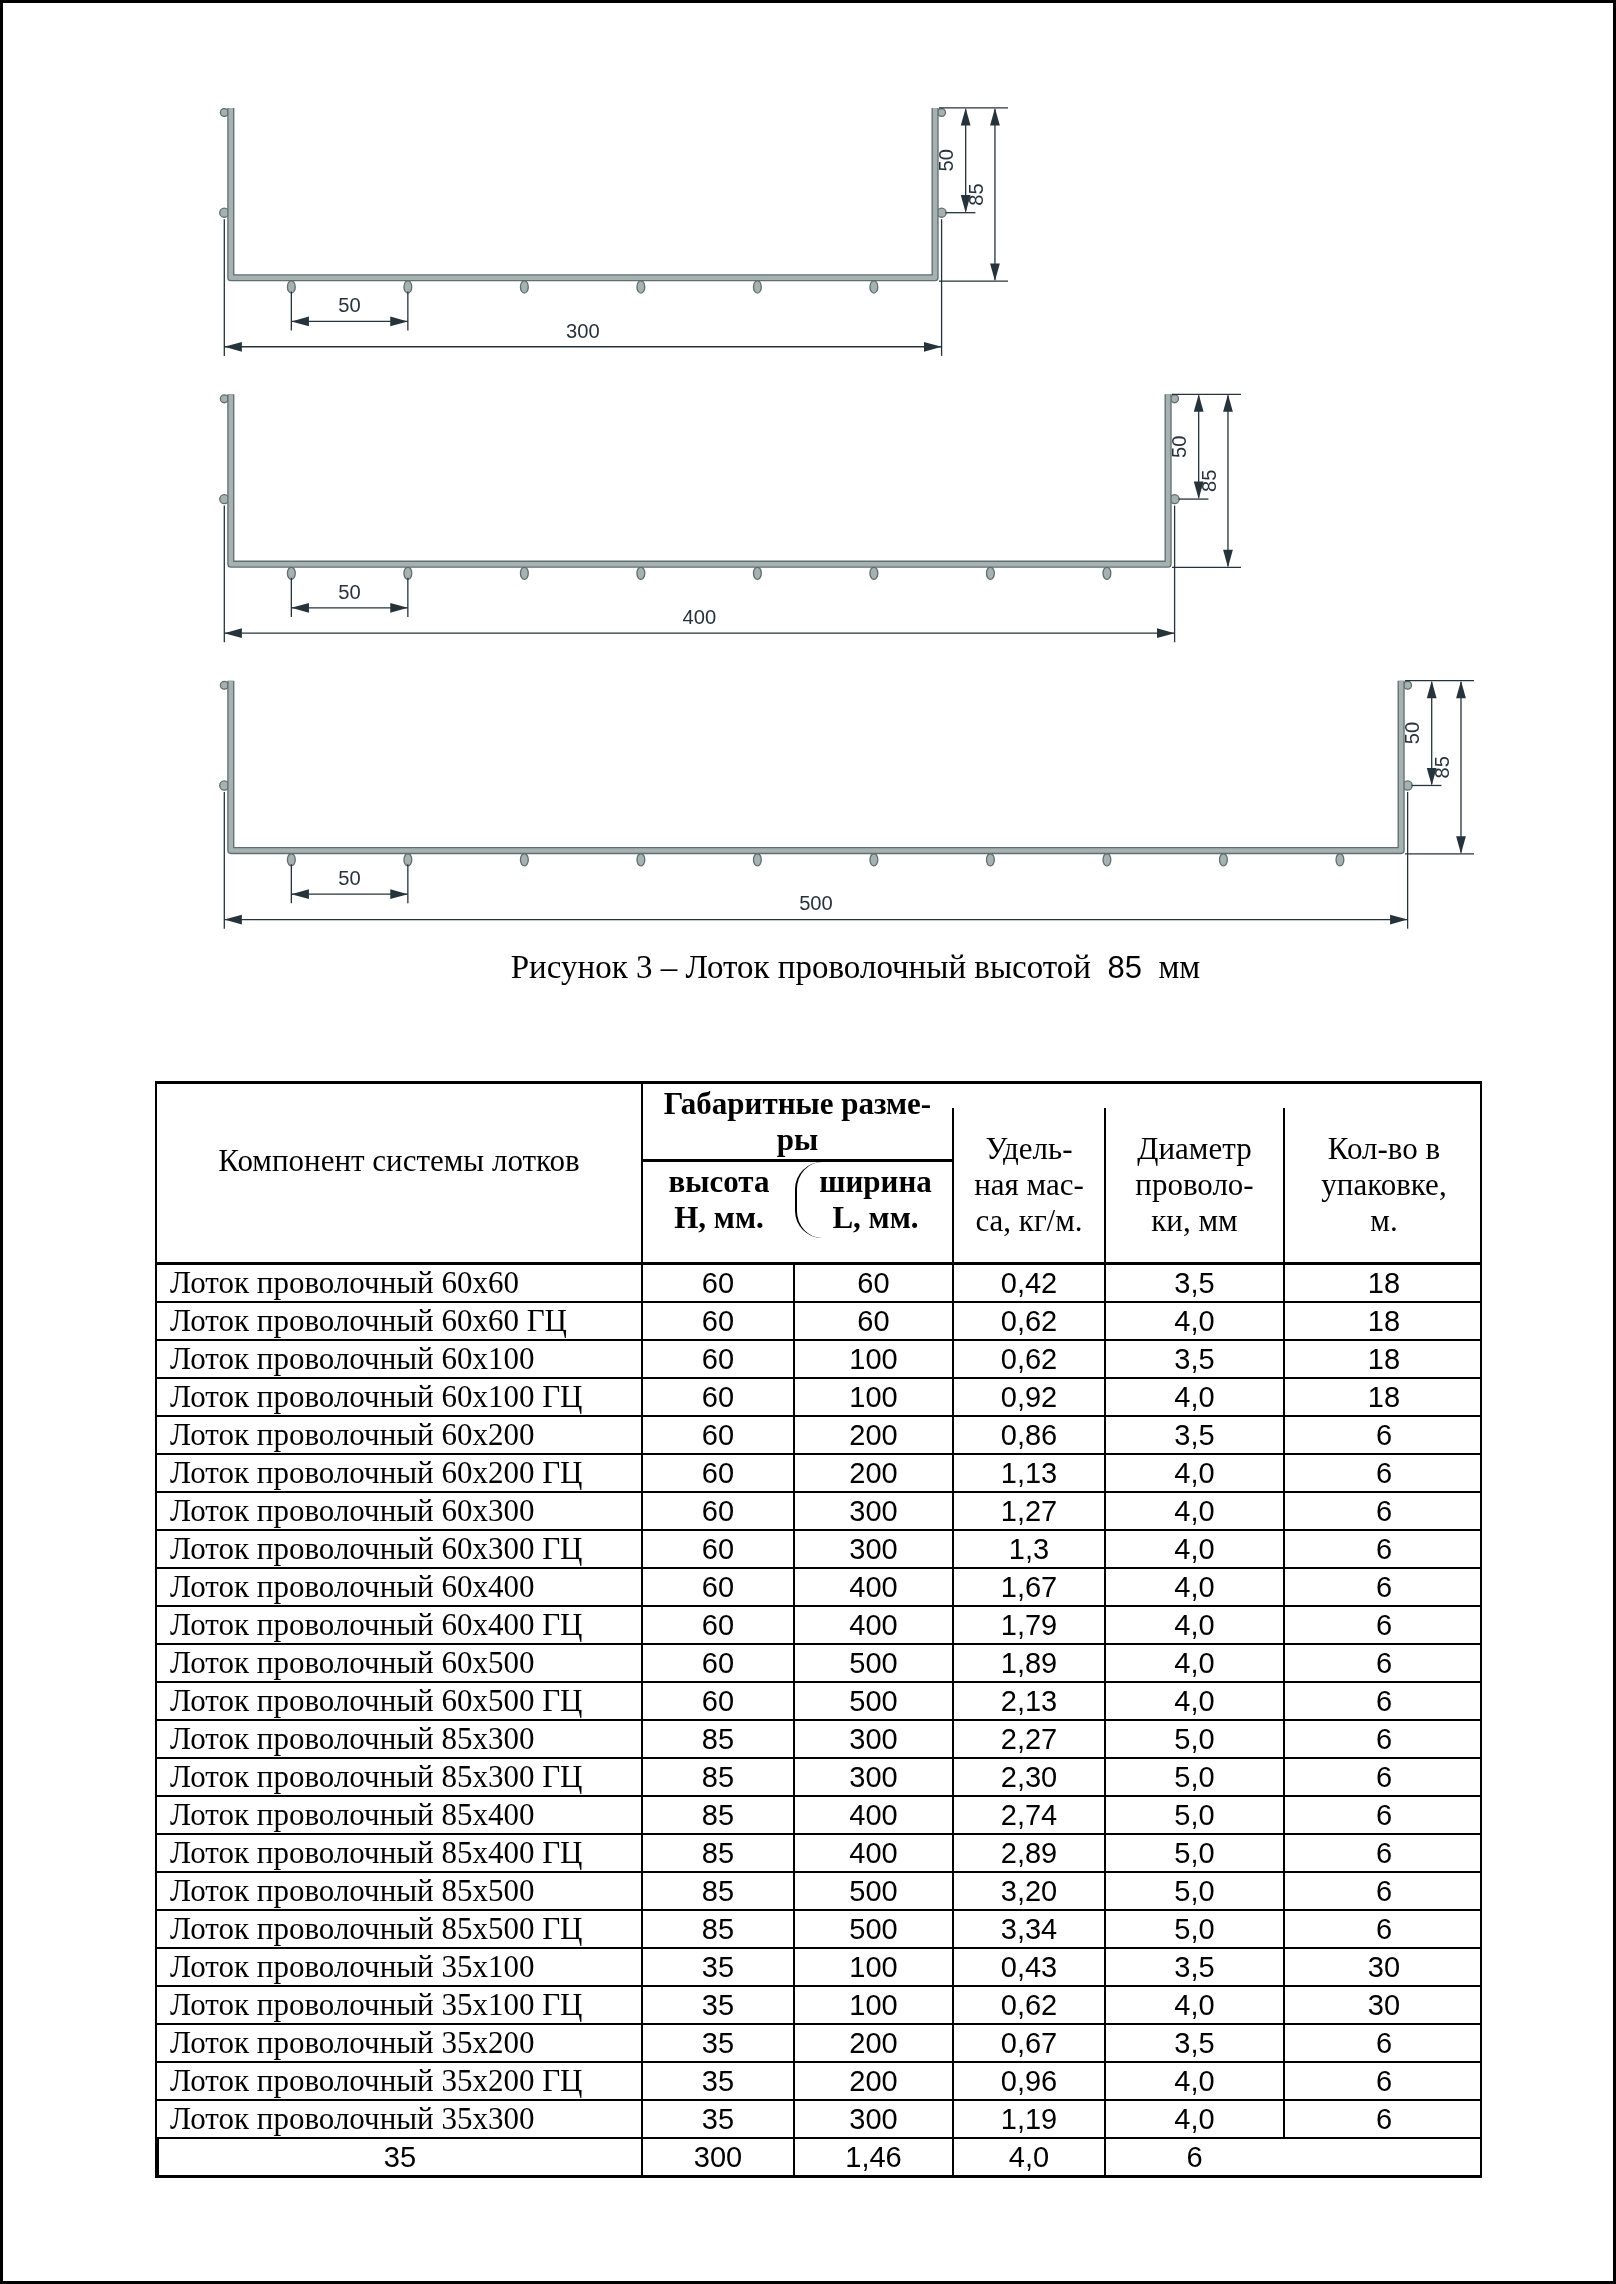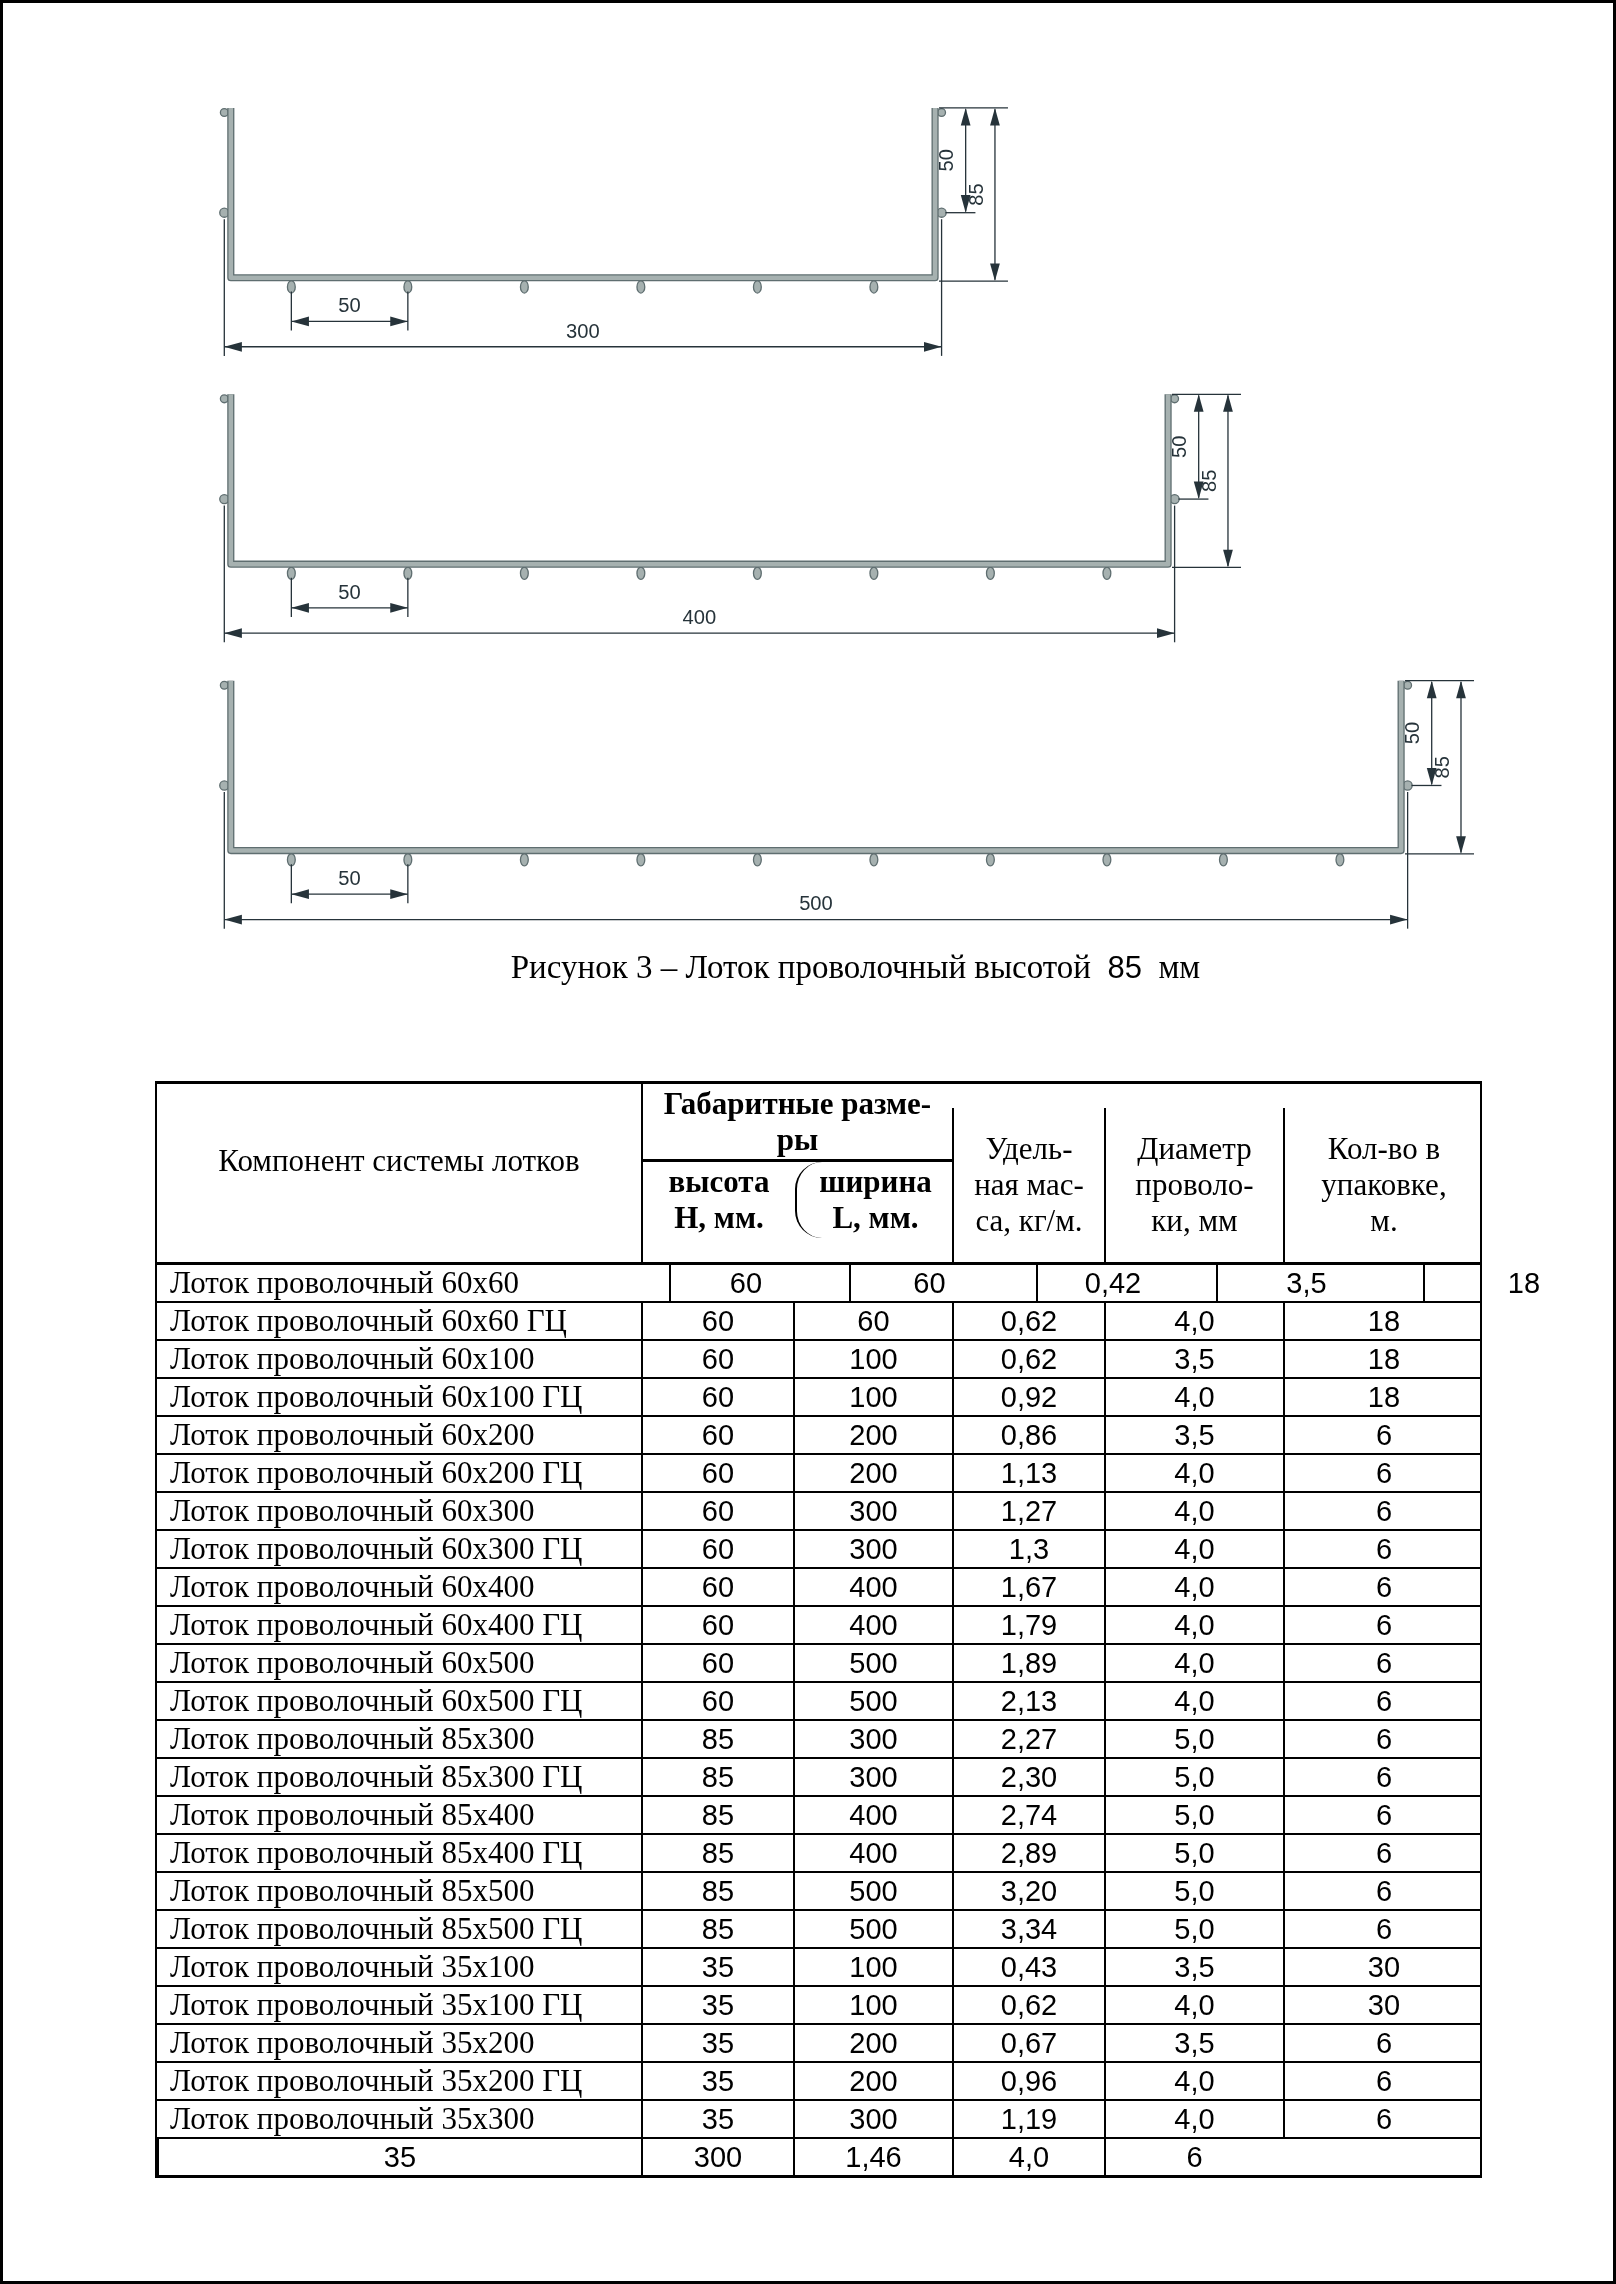--- a/index.html
+++ b/index.html
@@ -33,21 +33,21 @@
          font-size:31px;line-height:36px;text-align:center;}
   .hcell.bl{border-left:2px solid #000;margin-top:24px;}
   .hfull{height:154px;}
   .hgroup{display:flex;flex-direction:column;border-left:2px solid #000;font-weight:bold;}
   .hgrouptop{height:75px;border-bottom:3.3px solid #000;display:flex;flex-direction:column;
              align-items:center;justify-content:center;font-size:31px;line-height:36px;}
   .hsub{display:grid;grid-template-columns:152px 159px;height:76px;}
   .hsub .hcell:last-child{border-left:2px solid #000;border-radius:27px;}
   .trow{display:grid;grid-template-columns:484px 152px 159px 152px 179px 200px;
         height:36px;border-top:2.6px solid #000;}
-  .trow:first-child{border-top:none;gap:28px;}
+  .trow:first-child{border-top:none;}
   .cell{display:flex;align-items:center;justify-content:center;overflow:hidden;}
   .cell.bl{border-left:2px solid #000;}
   .cell.name{justify-content:flex-start;padding-left:13px;font-size:31px;white-space:nowrap;}
   .cell.num{font-family:"Liberation Sans",sans-serif;font-size:29px;}
   svg text.dim{font-family:"Liberation Sans",sans-serif;font-size:31px;}
 </style>
 </head>
 <body>
 
 <div class="page">

